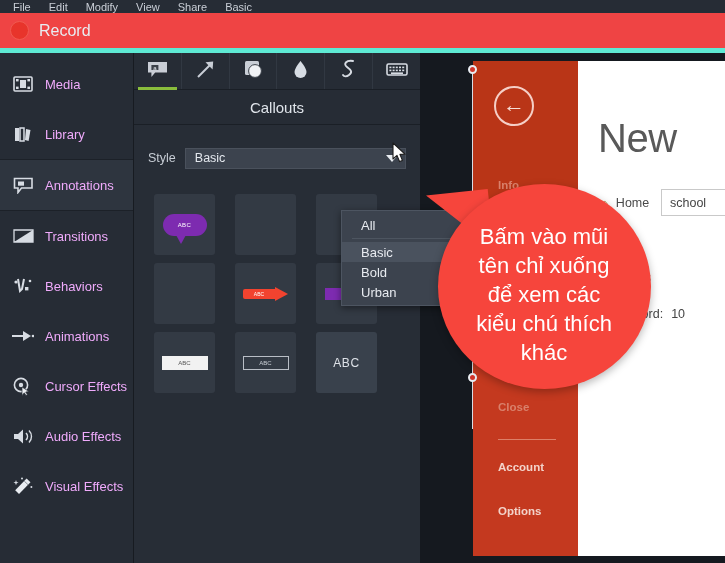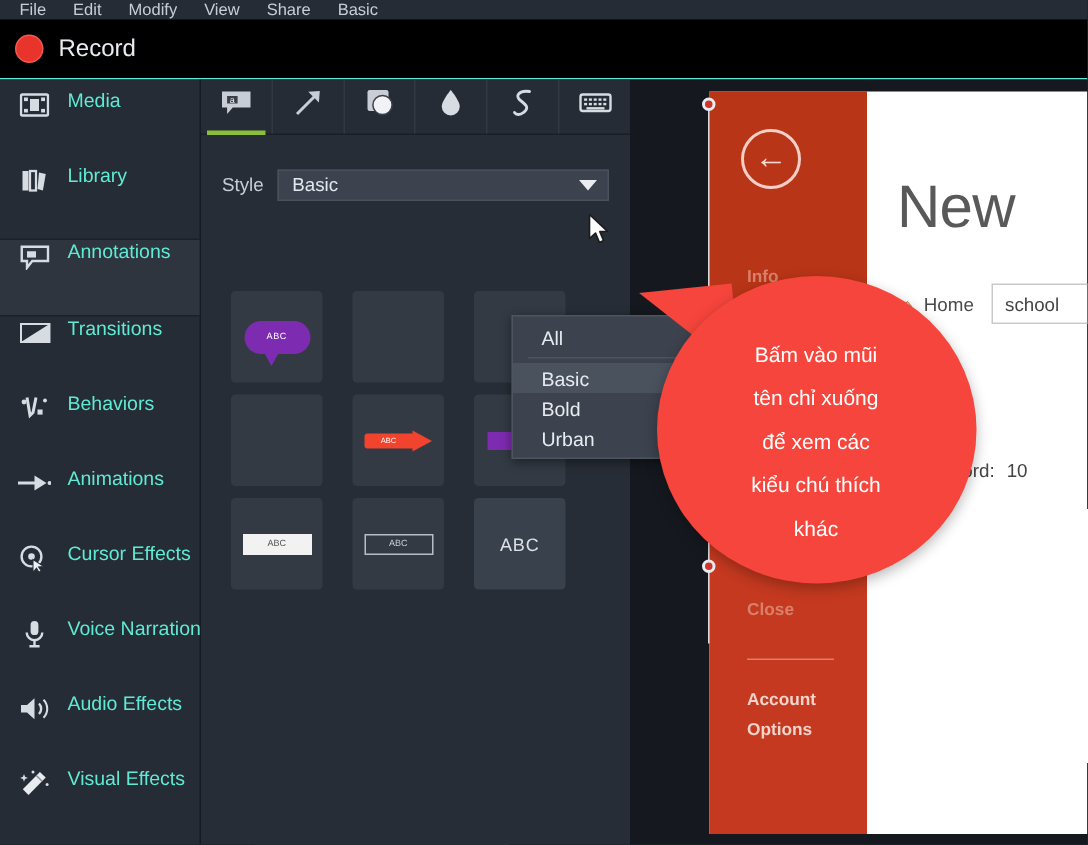--- a/index.html
+++ b/index.html
@@ -19,38 +19,38 @@
     padding-left: 4px; overflow: hidden;
   }
   .menubar .mi {
     color: #c9ced6; font-size: 11px; line-height: 12px;
     padding: 0 9px; white-space: nowrap;
   }
 
   
   .recordbar {
     position: absolute; left: 0; top: 13px; width: 725px; height: 40px;
-    background: #000000; display: flex; align-items: center; padding-left: 10px;
-    border-bottom: 1px solid #5eead4;
+    background: #ef4444; display: flex; align-items: center; padding-left: 10px;
+    border-bottom: 5px solid #5eead4;
   }
   .rec-dot {
     width: 19px; height: 19px; border-radius: 50%;
     background: #e8342b; border: 1px solid #f05a50;
   }
   .rec-label { color: #e8ecf1; font-size: 16px; margin-left: 10px; }
 
   
   .sidebar {
     position: absolute; left: 0; top: 53px; width: 134px; height: 510px;
     background: #262c35; border-right: 1px solid #171b21;
     padding-top: 6px;
   }
   .side-item {
-    height: 50px; display: flex; padding-left: 12px;
-    color: #5eead4; font-size: 13px; position: relative;
+    height: 50px; display: flex; align-items: center; padding-left: 12px;
+    color: #f0abfc; font-size: 13px; position: relative;
   }
   .side-item.active { background: #2e353f; }
   .side-item.active:before {
     content: ""; position: absolute; left: 0; top: 0; bottom: 0; width: 0px;
   }
   .side-item .sicon {
     width: 22px; height: 22px; margin-right: 11px;
     display: flex; align-items: center; justify-content: center;
     flex: 0 0 22px;
   }
@@ -248,21 +248,21 @@
   }
   .callout .tail {
     position: absolute; left: 0px; top: 8px; width: 0; height: 0;
     border-top: 0px solid transparent;
     border-bottom: 60px solid transparent;
     border-right: 62px solid #f6453c;
     transform: rotate(-6deg);
   }
   .callout .ctext {
     position: absolute; left: 22px; top: 38px; width: 186px;
-    text-align: center; color: #fff; font-size: 14px; line-height: 29px;
+    text-align: center; color: #fff; font-size: 22px; line-height: 29px;
   }
 
   
   .cursor { position: absolute; left: 392px; top: 142px; z-index: 60; }
 </style>
 </head>
 <body>
 
 <div id="app">
 
@@ -356,31 +356,20 @@
       <span class="sicon">
         <svg width="20" height="19" viewBox="0 0 20 19">
             <circle cx="8" cy="8" r="6.6" fill="none" stroke="#d7dce3" stroke-width="1.6"></circle>
             <circle cx="8" cy="8" r="2.2" fill="#d7dce3"></circle>
             <path d="M9 10 L9 18.5 L11.3 15.8 L13 18.5 L14.4 17.5 L12.7 15 L16 14.6 Z" fill="#eef1f5" stroke="#2a313a" stroke-width=".7"></path>
           </svg>
       </span>
       <span class="slabel">Cursor Effects</span>
     </div>
 
-    <div class="side-item">
-      <span class="sicon">
-        <svg width="14" height="19" viewBox="0 0 14 19">
-            <rect x="4.4" y="1" width="5.2" height="9.4" rx="2.6" fill="#d7dce3"></rect>
-            <path d="M1.8 8.6 A5.2 5.2 0 0 0 12.2 8.6" fill="none" stroke="#d7dce3" stroke-width="1.6"></path>
-            <path d="M7 13.8 V17.4" stroke="#d7dce3" stroke-width="1.6"></path>
-            <path d="M3.6 17.8 H10.4" stroke="#d7dce3" stroke-width="1.6"></path>
-          </svg>
-      </span>
-      <span class="slabel">Voice Narration</span>
-    </div>
 
     <div class="side-item">
       <span class="sicon">
         <svg width="21" height="17" viewBox="0 0 21 17">
             <path d="M1 6 H5 L10 1.5 V15.5 L5 11 H1 Z" fill="#d7dce3"></path>
             <path d="M13 5 A5 5 0 0 1 13 12" fill="none" stroke="#d7dce3" stroke-width="1.6"></path>
             <path d="M16 2.5 A8.5 8.5 0 0 1 16 14.5" fill="none" stroke="#d7dce3" stroke-width="1.4"></path>
           </svg>
       </span>
       <span class="slabel">Audio Effects</span>
@@ -460,20 +449,21 @@
               <rect x="6.6" y="7.6" width="2" height="1.6" fill="#d7dce3"></rect>
               <rect x="9.8" y="7.6" width="2" height="1.6" fill="#d7dce3"></rect>
               <rect x="13" y="7.6" width="2" height="1.6" fill="#d7dce3"></rect>
               <rect x="16.2" y="7.6" width="2" height="1.6" fill="#d7dce3"></rect>
               <rect x="5" y="10.4" width="12" height="1.6" fill="#d7dce3"></rect>
             </svg>
         </span>
       </div>
     </div>
 
+    <div class="panel-title">Callouts</div>
 
     <div class="style-row">
       <span class="style-label">Style</span>
       <div class="style-select">
         <span>Basic</span>
         <span class="caret"></span>
       </div>
     </div>
 
     <div class="thumbs">
@@ -532,21 +522,21 @@
       <div class="ppt-rail">
         <div class="gl"></div>
         <div class="back-circle">
           <span class="back-arrow">←</span>
         </div>
         <div class="rail-item dim" style="top:118px">Info</div>
         <div class="rail-item" style="top:168px">New</div>
         <div class="rail-item dim" style="top:340px">Close</div>
         <div class="rail-div" style="top:378px"></div>
         <div class="rail-item" style="top:400px">Account</div>
-        <div class="rail-item" style="top:420px">Options</div>
+        <div class="rail-item" style="top:444px">Options</div>
       </div>
 
       <div class="ppt-title">New</div>
 
       <div class="ppt-home">
         <span class="home-ico">⌂</span>
         <span>Home</span>
       </div>
 
       <div class="ppt-searchbox">

